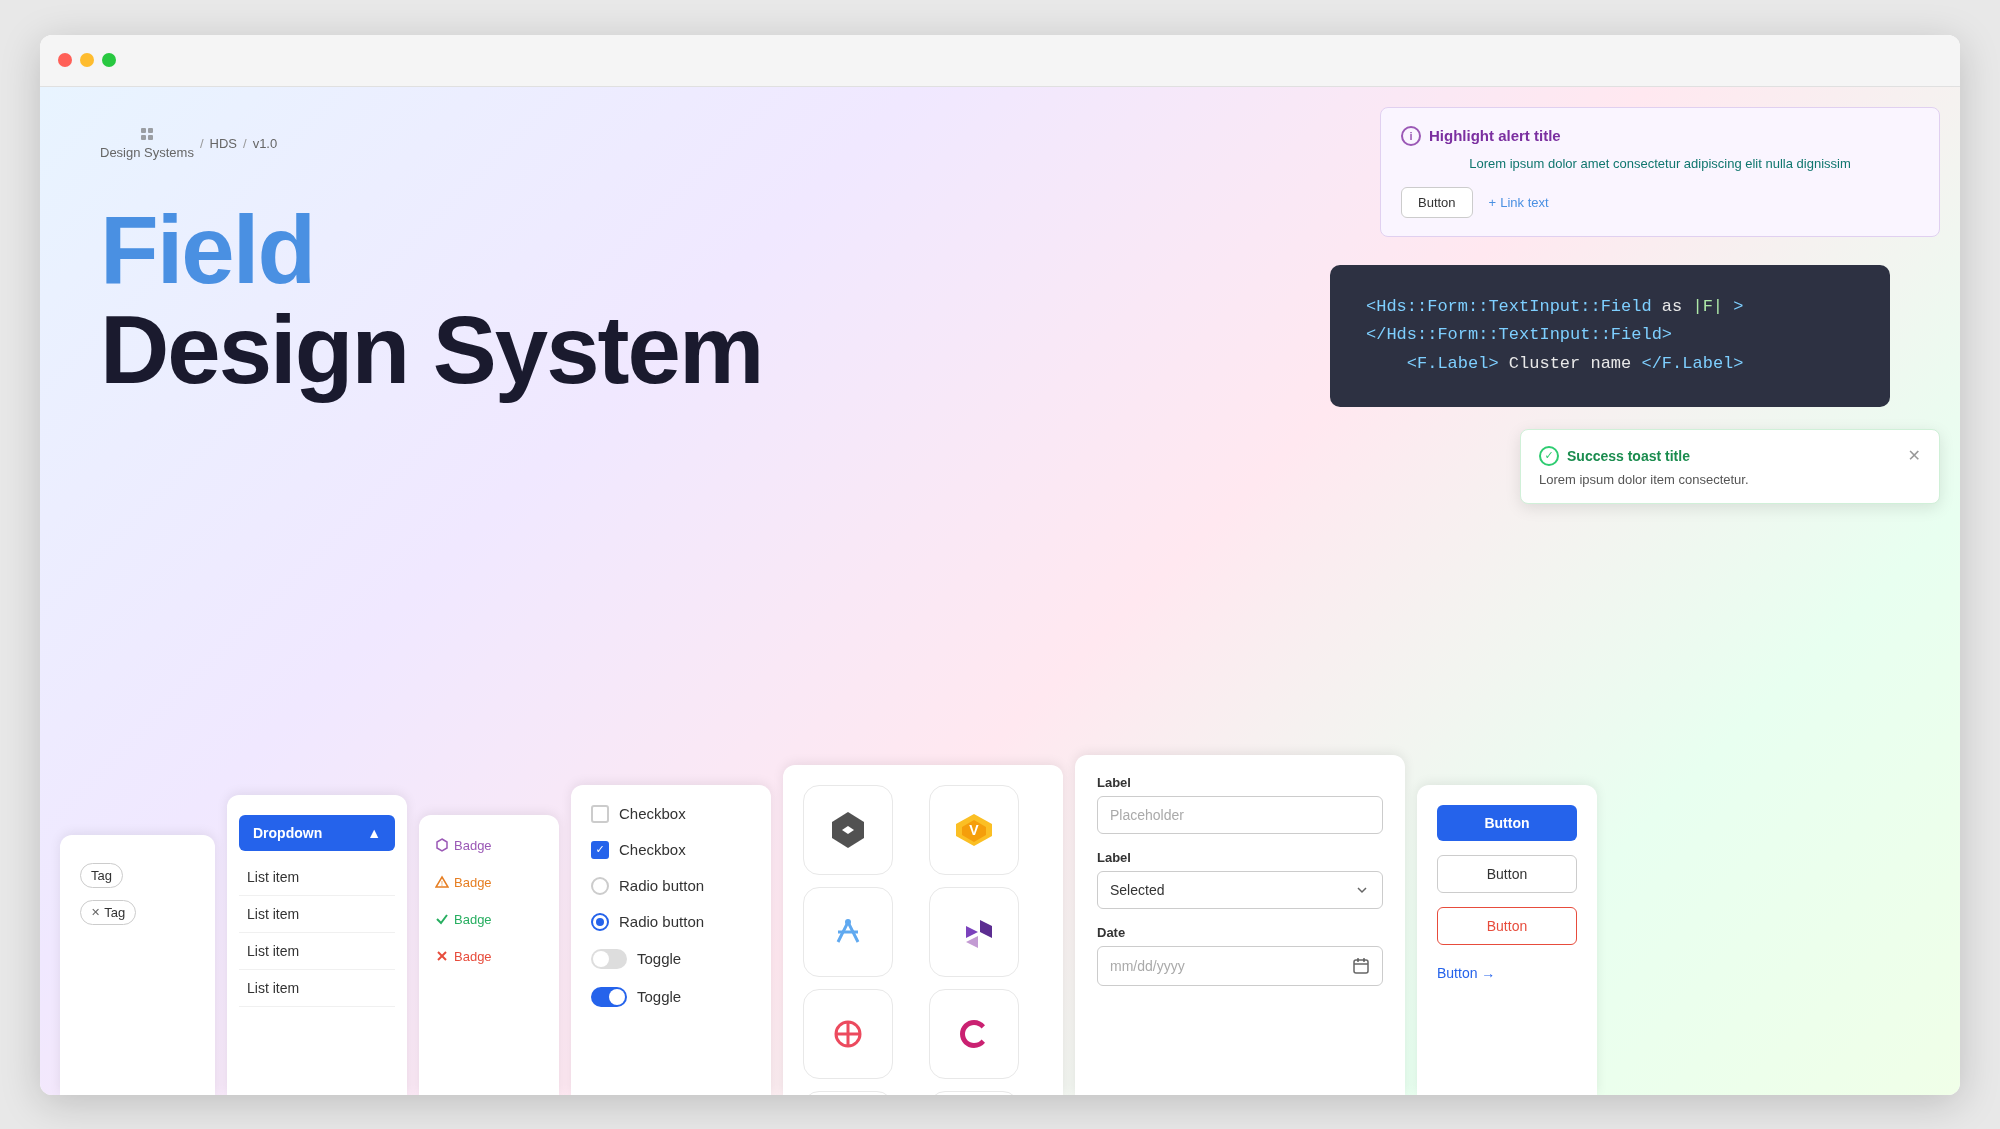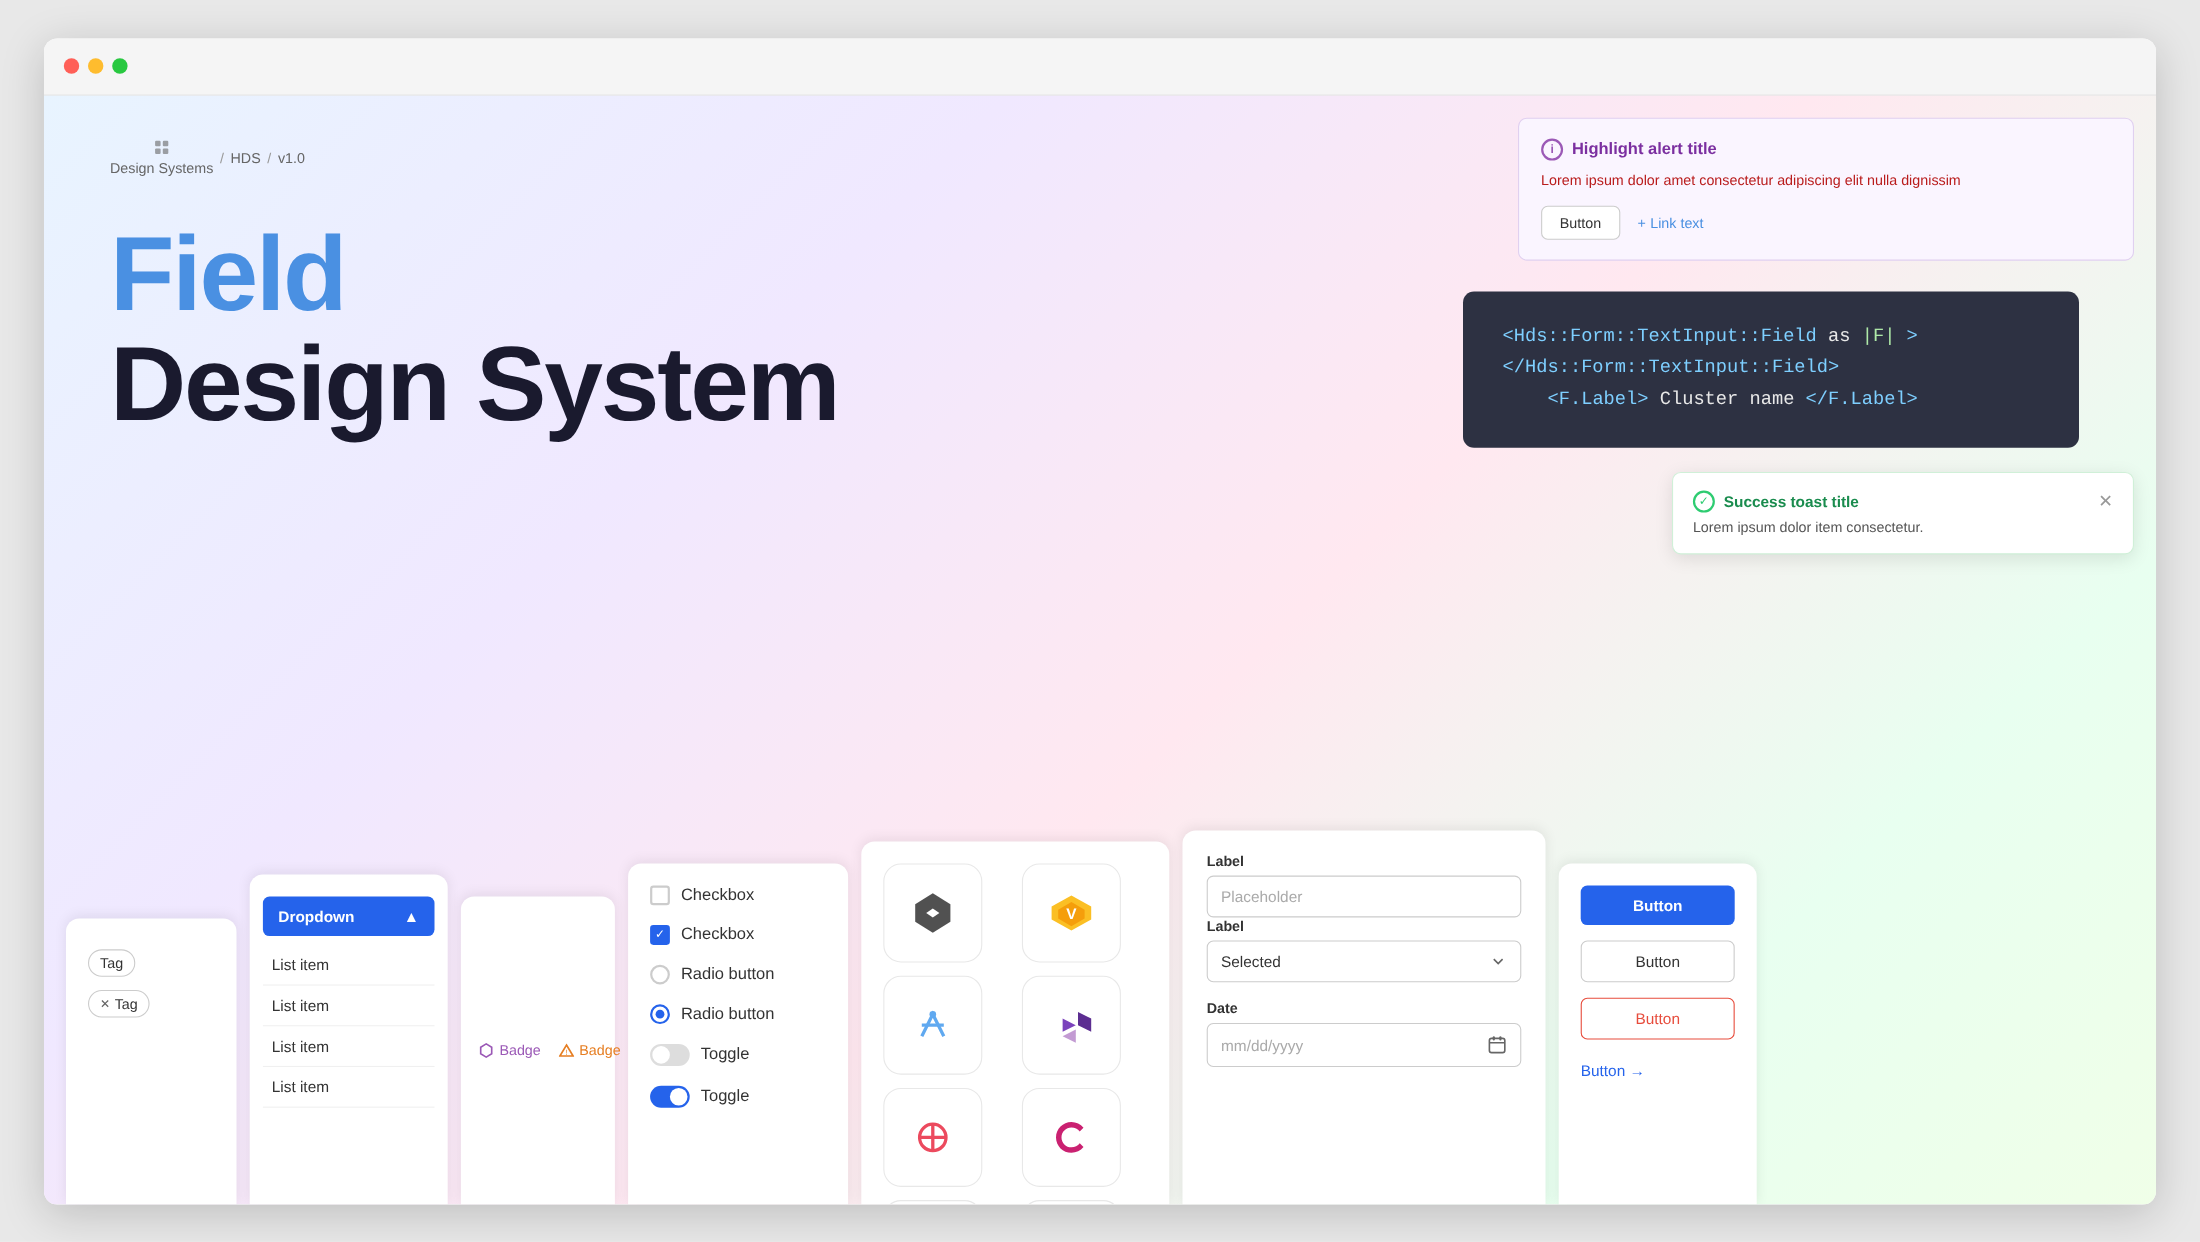--- a/index.html
+++ b/index.html
@@ -101,23 +101,24 @@
       font-weight: bold;
       flex-shrink: 0;
     }
     .alert-title {
       font-weight: 700;
       color: #7b2fa0;
       font-size: 15px;
     }
     .alert-body {
       font-size: 13px;
-      color: #b91c1c;
+      color: #0f766e;
       margin-bottom: 14px;
       line-height: 1.5;
+      text-align: center;
     }
     .alert-actions {
       display: flex;
       align-items: center;
       gap: 16px;
     }
     .alert-btn {
       border: 1px solid #ccc;
       background: #fff;
       border-radius: 6px;
@@ -263,20 +264,21 @@
     }
     
     .badge-card {
       width: 140px;
       height: 280px;
       background: #fff;
       border-radius: 12px 12px 0 0;
       box-shadow: 0 -2px 12px rgba(0,0,0,0.08);
       padding: 20px 16px;
       display: flex;
+      flex-direction: column;
       gap: 16px;
       align-self: flex-end;
       margin-right: 12px;
     }
     .badge {
       display: inline-flex;
       align-items: center;
       gap: 5px;
       font-size: 13px;
       font-weight: 500;
@@ -420,20 +422,21 @@
       margin-bottom: 6px;
       display: block;
     }
     .form-input {
       width: 100%;
       border: 1px solid #ccc;
       border-radius: 6px;
       padding: 10px 12px;
       font-size: 14px;
       color: #aaa;
+      margin-bottom: 16px;
     }
     .form-select {
       width: 100%;
       border: 1px solid #ccc;
       border-radius: 6px;
       padding: 10px 12px;
       font-size: 14px;
       color: #333;
       margin-bottom: 16px;
       display: flex;

